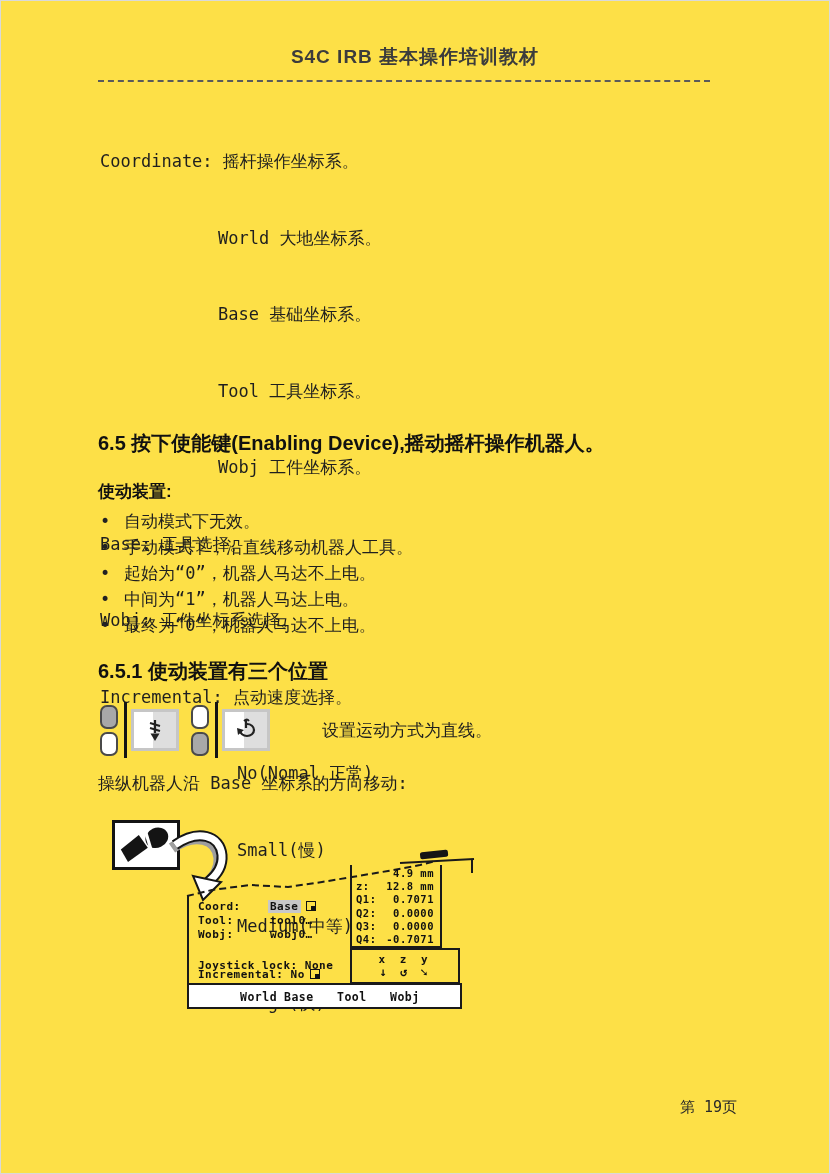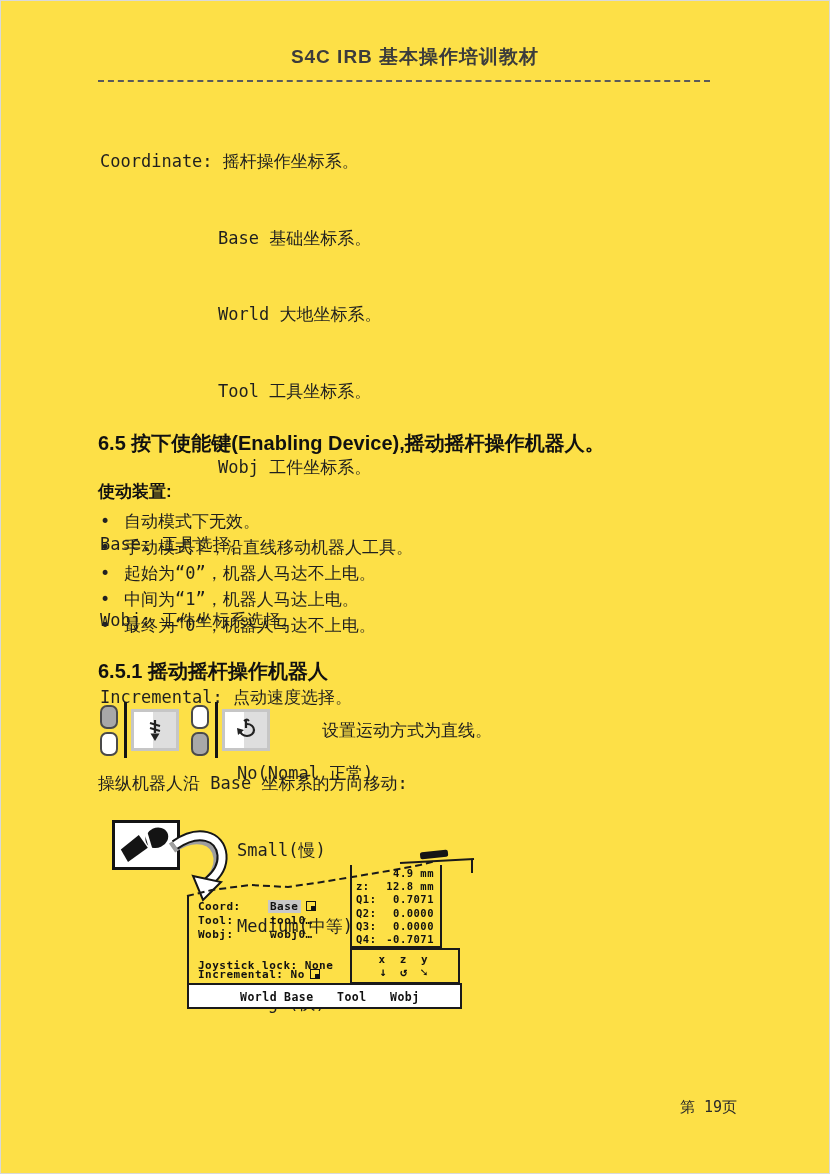--- a/index.html
+++ b/index.html
@@ -82,22 +82,22 @@
 </head>
 <body>
 
 <div class="page">
 
   <div class="title">S4C IRB 基本操作培训教材</div>
   <div class="divider"></div>
 
   <div class="defs">
     <div>Coordinate: 摇杆操作坐标系。</div>
+    <div class="ind1">World 大地坐标系。</div>
     <div class="ind1">Base 基础坐标系。</div>
-    <div class="ind1">World 大地坐标系。</div>
     <div class="ind1">Tool 工具坐标系。</div>
     <div class="ind1">Wobj 工件坐标系。</div>
     <div>Base: 工具选择。</div>
     <div>Wobj: 工件坐标系选择。</div>
     <div>Incremental: 点动速度选择。</div>
     <div class="ind2">No(Nomal 正常)</div>
     <div class="ind2">Small(慢)</div>
     <div class="ind2">Medium(中等)</div>
     <div class="ind2">Large(快)</div>
   </div>
@@ -116,21 +116,21 @@
         <span>起始为“0”，机器人马达不上电。</span>
       </div>
     <div class="bl">
         <span>中间为“1”，机器人马达上电。</span>
       </div>
     <div class="bl">
         <span>最终为“0”，机器人马达不上电。</span>
       </div>
   </div>
 
-  <div class="h651">6.5.1 摇动摇杆操作机器人</div>
+  <div class="h651">6.5.1 使动装置有三个位置</div>
 
   <div class="iconrow">
     <div class="keygroup">
       <span class="rocker">
         <span class="cap filled"></span>
         <span class="cap"></span>
       </span>
       <span class="vbar"></span>
       <span class="iconbox">
         <svg width="20" height="26" viewBox="0 0 20 26">

